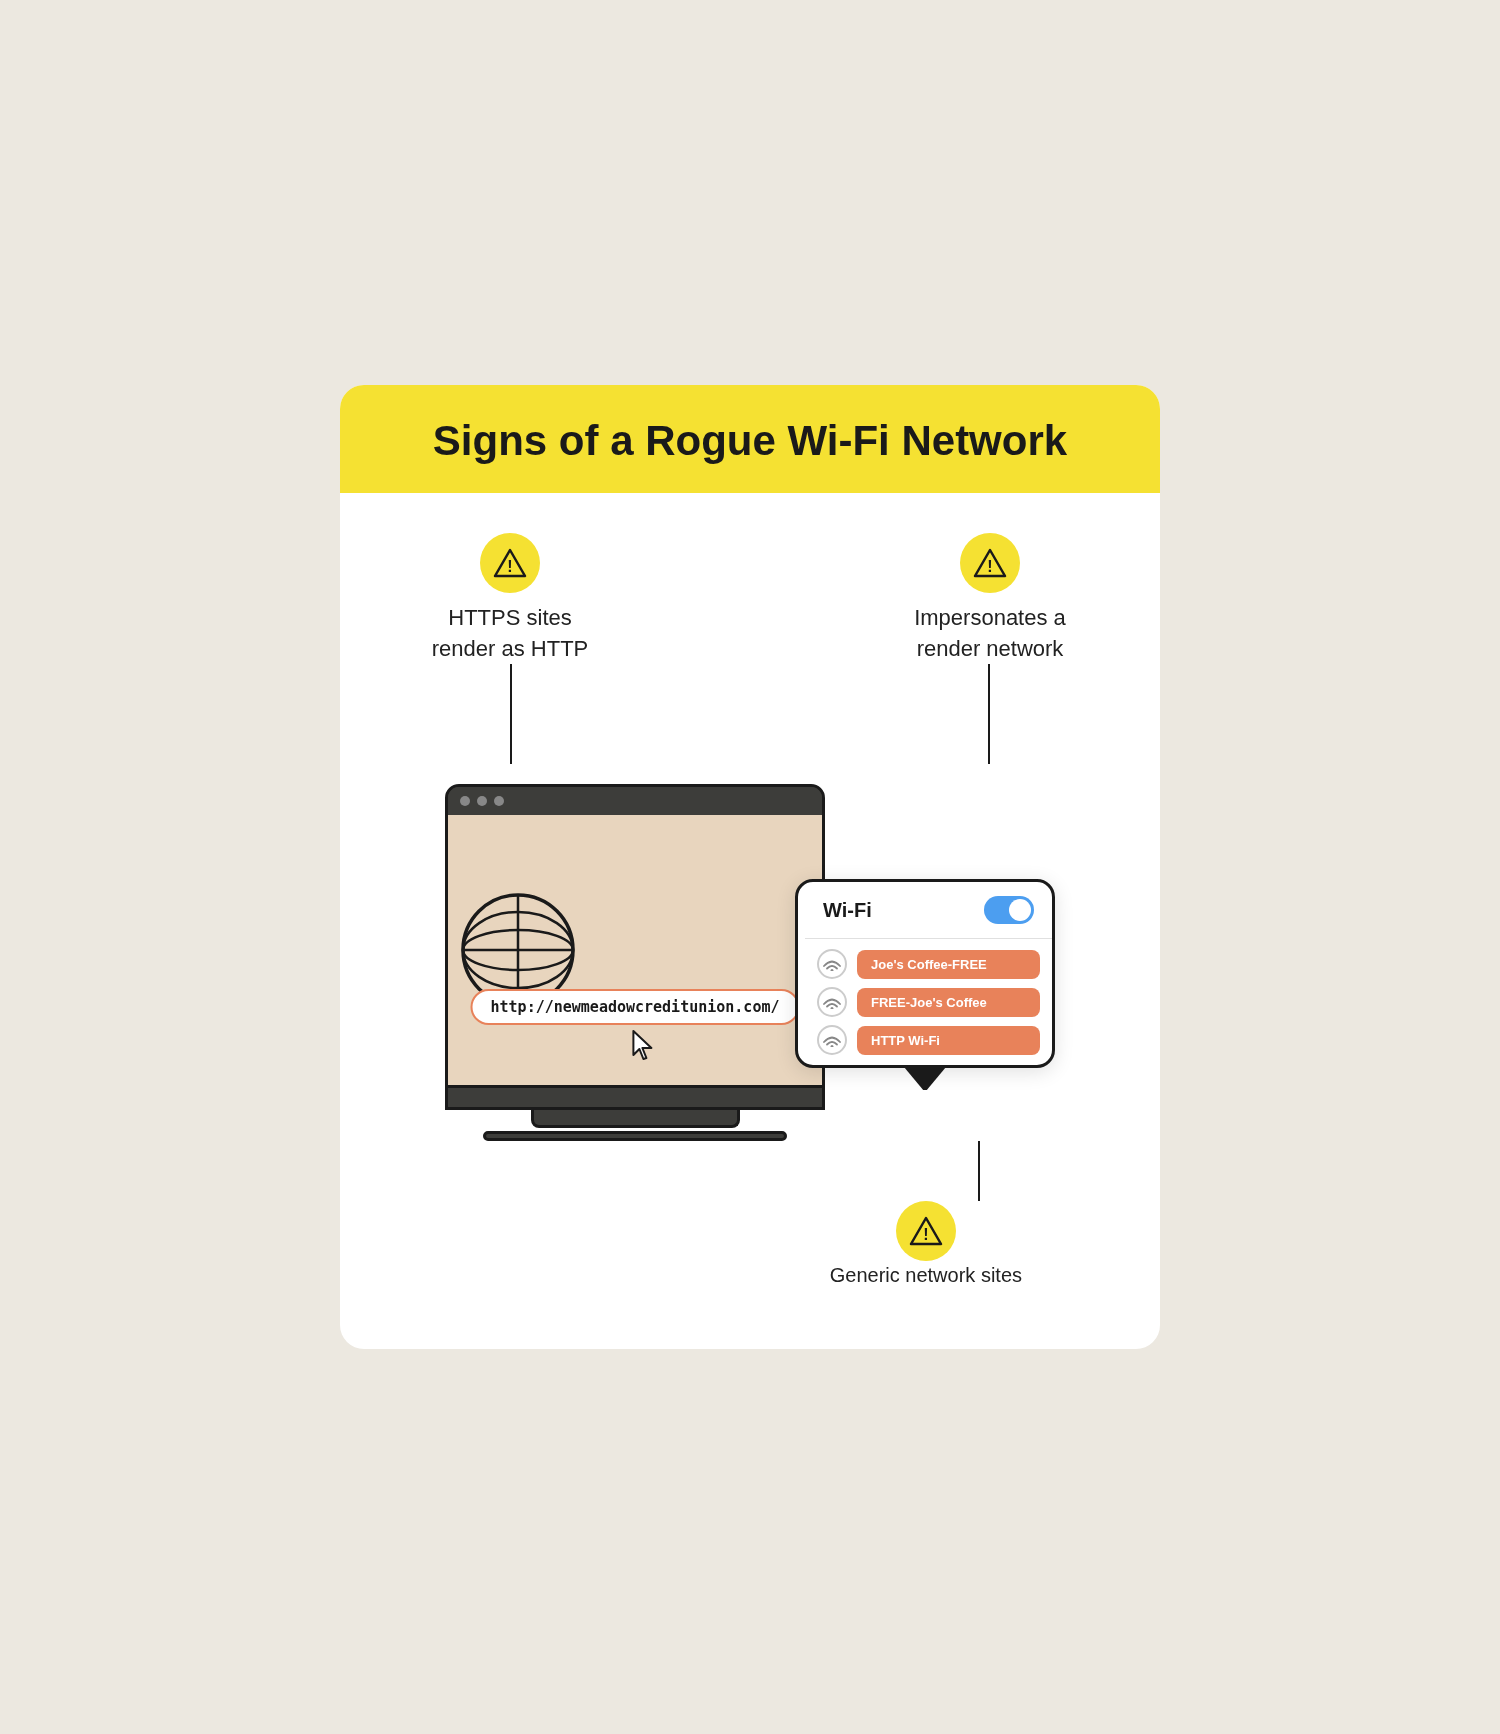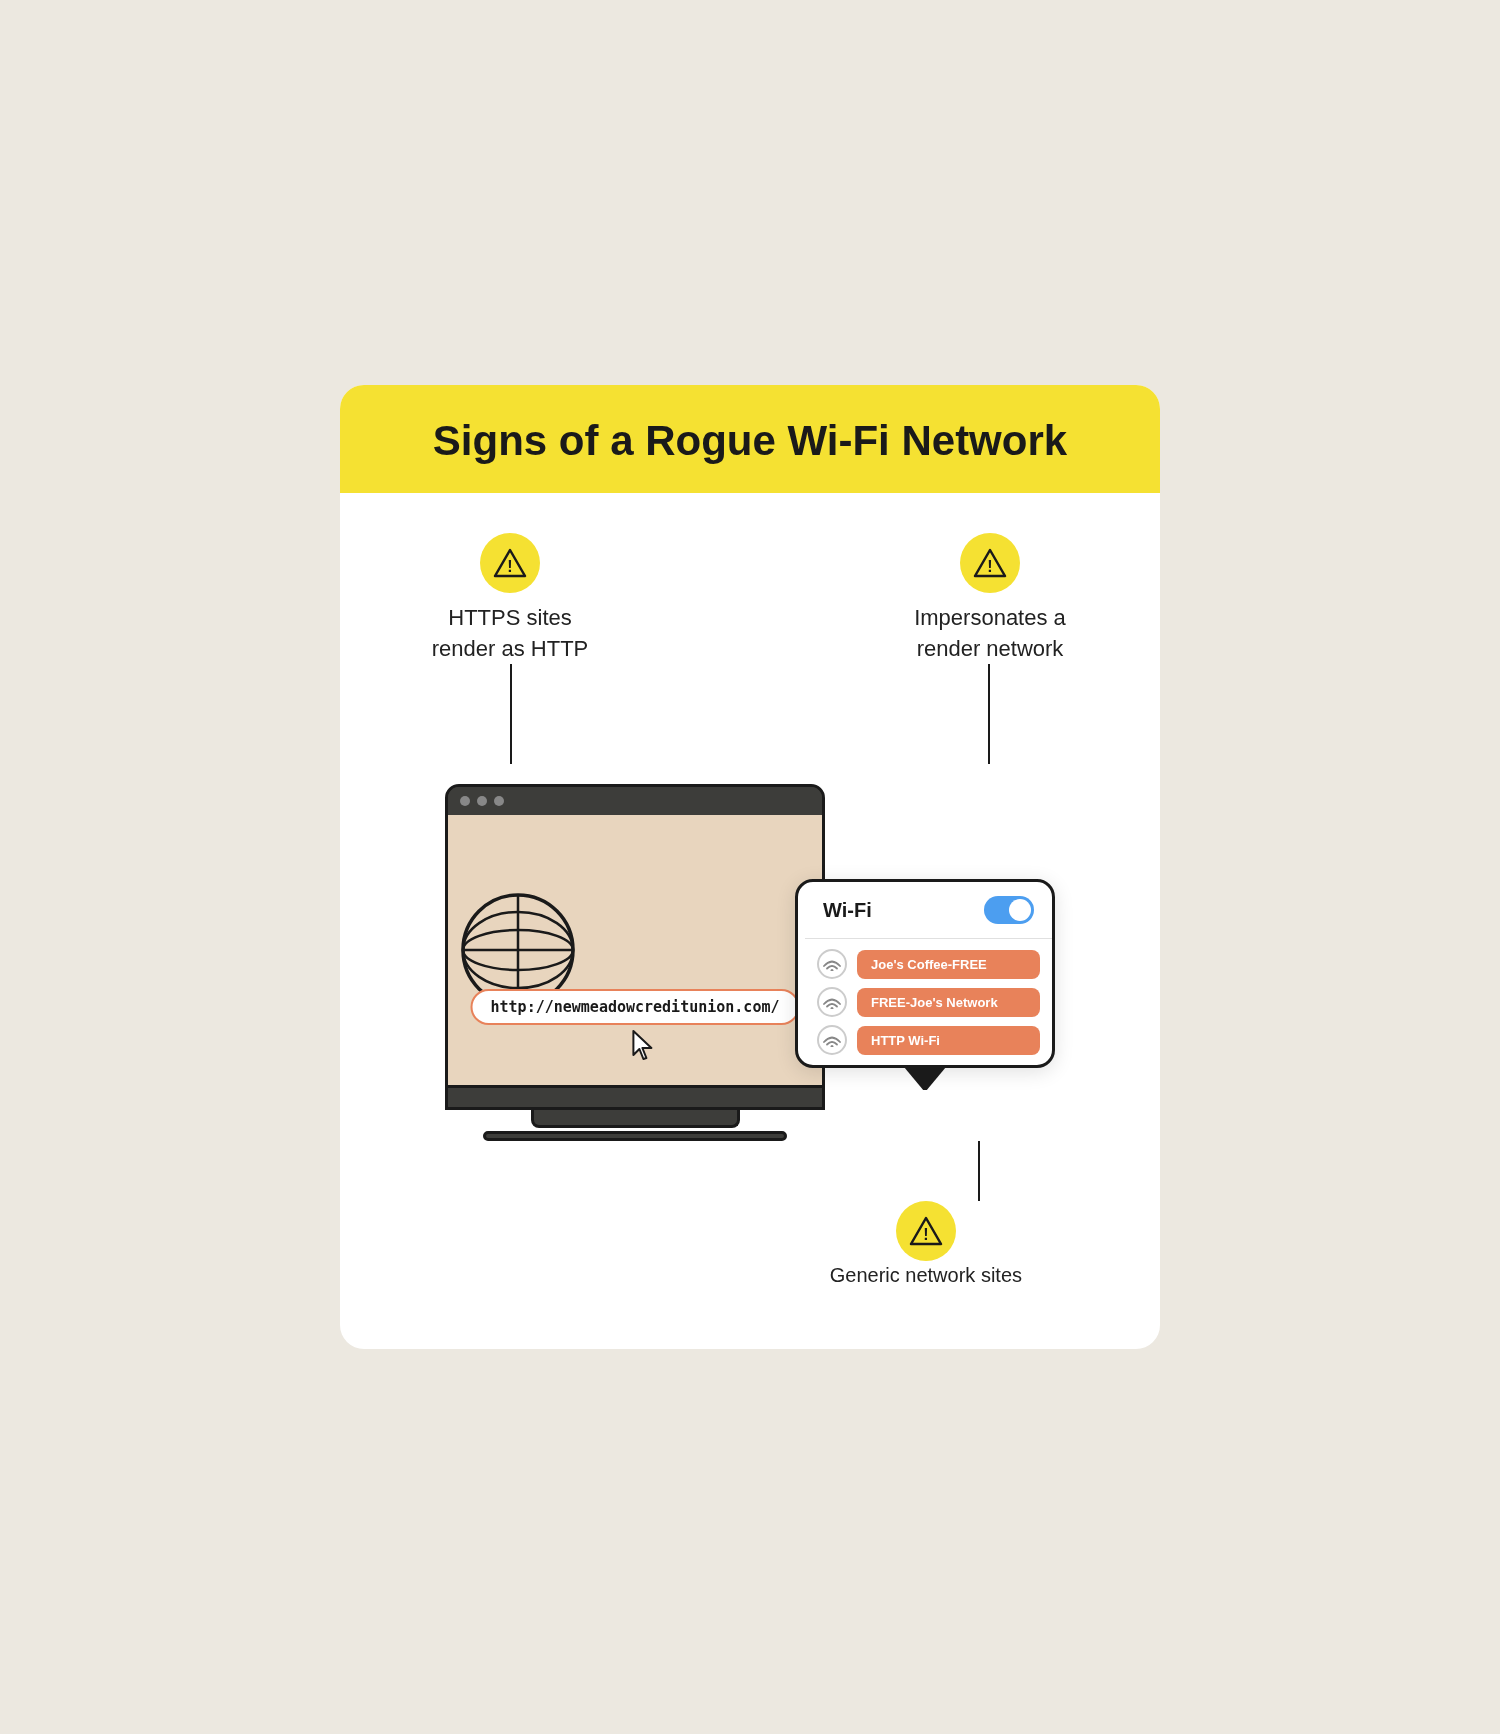--- a/index.html
+++ b/index.html
@@ -359,21 +359,21 @@
           </div>
 
           <div class="wifi-item">
             <div class="wifi-signal">
               <svg width="18" height="14" viewBox="0 0 18 14">
                 <path d="M1,9 Q4.5,5 9,4.5 Q13.5,5 17,9" fill="none" stroke="#888" stroke-width="1.8" stroke-linecap="round"></path>
                 <path d="M4,11.5 Q6.5,9 9,8.8 Q11.5,9 14,11.5" fill="none" stroke="#888" stroke-width="1.8" stroke-linecap="round"></path>
                 <circle cx="9" cy="13.5" r="1.5" fill="#888"></circle>
               </svg>
             </div>
-            <div class="wifi-name">FREE-Joe's Network</div>
+            <div class="wifi-name">FREE-Joe's Coffee</div>
           </div>
 
           <div class="wifi-item">
             <div class="wifi-signal">
               <svg width="18" height="14" viewBox="0 0 18 14">
                 <path d="M1,9 Q4.5,5 9,4.5 Q13.5,5 17,9" fill="none" stroke="#888" stroke-width="1.8" stroke-linecap="round"></path>
                 <path d="M4,11.5 Q6.5,9 9,8.8 Q11.5,9 14,11.5" fill="none" stroke="#888" stroke-width="1.8" stroke-linecap="round"></path>
                 <circle cx="9" cy="13.5" r="1.5" fill="#888"></circle>
               </svg>
             </div>

